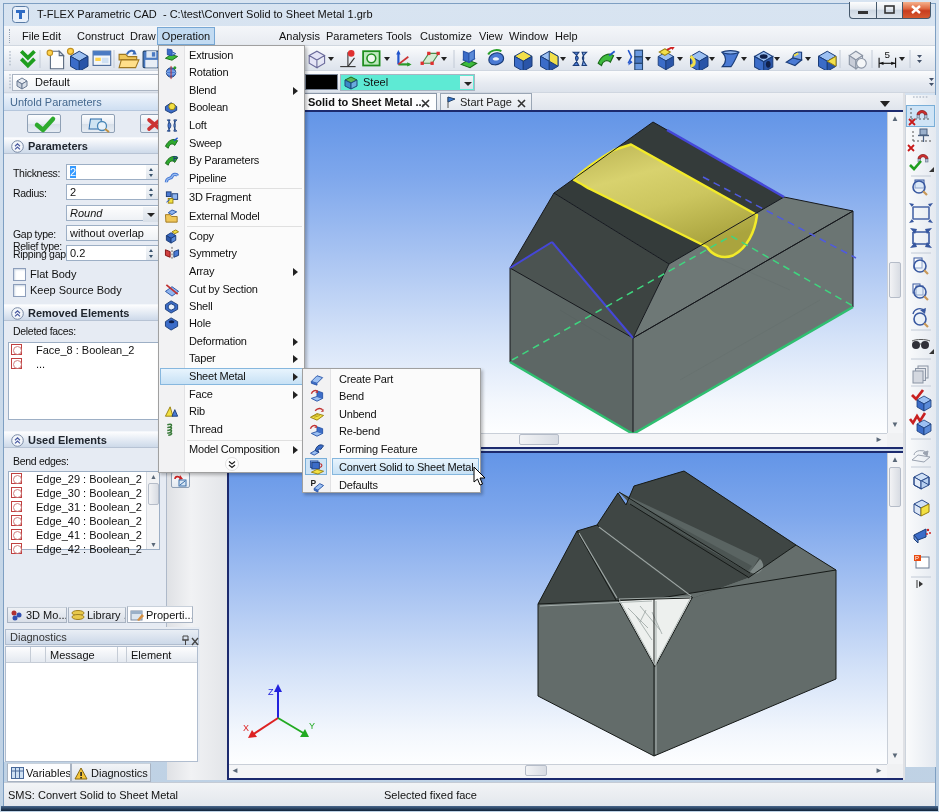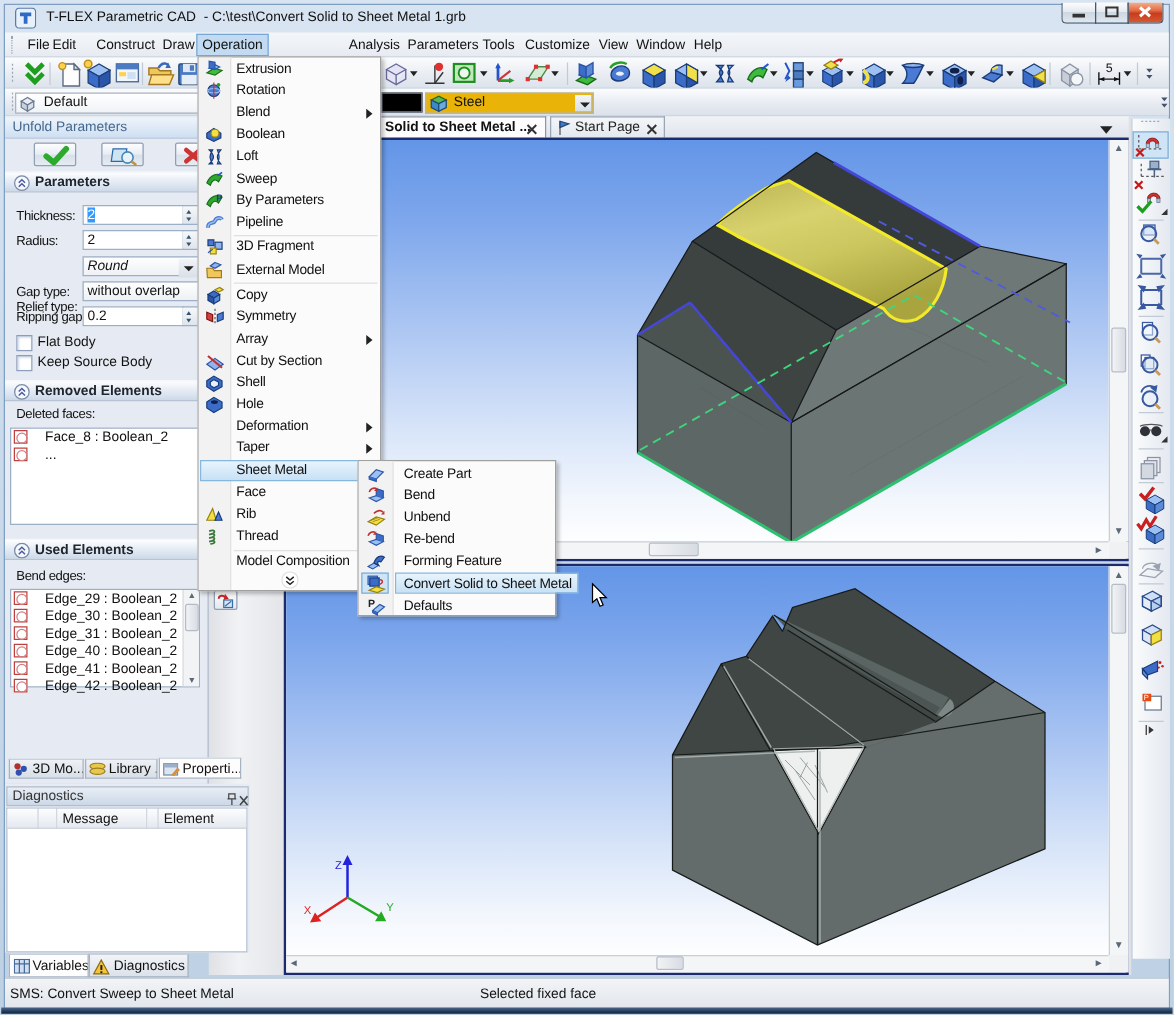--- a/index.html
+++ b/index.html
@@ -24,21 +24,21 @@
 #menubar { left:4px; top:26px; width:931px; height:20px;
   background:linear-gradient(180deg,#f4f6f9 0%,#e7ebf1 100%); border-bottom:1px solid #d0d7e0;}
 .mitem { position:absolute; top:2px; height:16px; font-size:11px; color:#111; line-height:16px; }
 #m-op { left:157px; top:27px; width:58px; height:18px; background:#c2dbf2; border:1px solid #77a7d4; text-align:center; line-height:17px; font-size:11px; color:#111;}
 
 #toolbar1 { left:4px; top:46px; width:931px; height:25px;
   background:linear-gradient(180deg,#fbfcfd 0%,#e9edf3 55%,#dde3ec 100%); border-bottom:1px solid #cfd6e0; }
 #toolbar2 { left:4px; top:71px; width:931px; height:22px;
   background:linear-gradient(180deg,#fbfcfd 0%,#e6eaf1 60%,#dce2eb 100%); border-bottom:1px solid #cfd6e0; }
 .grip { position:absolute; width:3px; border-left:1px dotted #97a4b5; }
-.combo { position:absolute; background:#eab308; border:1px solid #aab4c2; font-size:11px; color:#111; }
+.combo { position:absolute; background:#5eead4; border:1px solid #aab4c2; font-size:11px; color:#111; }
 
 #tabbar { left:4px; top:93px; width:901px; height:19px; background:linear-gradient(180deg,#f0f2f5,#dfe4ec); border-bottom:1px solid #b9c2cf;}
 .vtab { position:absolute; height:19px; border:1px solid #9aa6b5; border-bottom:none; font-size:11px; }
 
 #leftpanel { left:4px; top:93px; width:163px; height:534px; background:#e6ebf3; border-right:1px solid #aeb9c9; }
 #lp-head { left:4px; top:94px; width:163px; height:17px;
   background:linear-gradient(180deg,#eef4fb 0%,#cfdff2 100%); border-bottom:1px solid #b5c6dc;
   font-size:11px; color:#44688e; line-height:17px; padding-left:6px; }
 .lp-btn { position:absolute; top:114px; width:34px; height:19px; border:1px solid #8fa0b5; border-radius:2px;
   background:linear-gradient(180deg,#fcfdfe 0%,#e8edf4 50%,#d7dfe9 52%,#e6ecf3 100%); }
@@ -551,21 +551,21 @@
 <div class="btab" style="left:7px;top:763px;width:64px;background:#fdfdfe;"><svg width="13" height="12" style="margin:3px 0 0 3px;">
         <rect x="0.5" y="0.5" width="12" height="11" fill="#cfe0f2" stroke="#4a6a9a"></rect>
         <path d="M0.5 4 H12.5 M4.5 0.5 V11.5 M8.5 0.5 V11.5" stroke="#4a6a9a"></path>
       </svg><span style="position:absolute;left:18px;top:3px;">Variables</span></div>
 <div class="btab" style="left:71px;top:763px;width:80px;background:linear-gradient(180deg,#f2f4f7,#dce2ea);"><svg width="14" height="13" style="margin:3px 0 0 2px;">
         <polygon points="7,1 13,12 1,12" fill="#f4c53a" stroke="#8a6a10"></polygon>
         <rect x="6.3" y="5" width="1.6" height="4" fill="#222"></rect>
         <rect x="6.3" y="10" width="1.6" height="1.5" fill="#222"></rect>
       </svg><span style="position:absolute;left:19px;top:3px;">Diagnostics</span></div>
 <div class="abs" id="statusbar">
-  <span style="left:4px;">SMS: Convert Sweep to Sheet Metal</span>
+  <span style="left:4px;">SMS: Convert Solid to Sheet Metal</span>
   <span style="left:380px;">Selected fixed face</span>
 </div>
 <div class="abs" id="rtoolbar"></div><div class="abs" style="left:1px;top:806px;width:937px;height:5px;background:linear-gradient(180deg,#49688e,#1a2f49 80%,#0f2238);"></div><svg class="abs" style="left:905px;top:95px;" width="31" height="672" viewBox="0 0 31 672">
       <line x1="15" y1="2" x2="15" y2="2" stroke="none"></line>
       <line x1="8" y1="2" x2="24" y2="2" stroke="#9aa7b8" stroke-dasharray="1.6 1.6"></line>
       <rect x="1.5" y="10.5" width="28" height="21" fill="#cfe4f6" stroke="#78aed8"></rect>
       <line x1="6" y1="13" x2="6" y2="24" stroke="#555" stroke-dasharray="2 2"></line>
       <line x1="6" y1="24" x2="26" y2="24" stroke="#555" stroke-dasharray="2 2"></line>
       <g transform="translate(9,10)">
         <path d="M3 10 C3 4 13 4 13 10 L10.5 10 C10.5 7 5.5 7 5.5 10 Z" fill="#d03030" stroke="#801010" stroke-width="0.7"></path>
@@ -841,21 +841,21 @@
         <span class="txt">Model Composition</span>
         <span class="parrow"></span>
       </div>
       <div class="psep" style="top:142px;"></div>
       <div class="psep" style="top:180px;"></div>
       <div class="psep" style="top:394px;"></div>
       <div class="abs" style="left:66px;top:411px;width:14px;height:14px;"><svg width="14" height="14">
           <circle cx="7" cy="7" r="6.5" fill="#fff" stroke="#e0e0e0"></circle>
           <path d="M4 4.5 L7 7 L10 4.5 M4 8 L7 10.5 L10 8" stroke="#222" stroke-width="1.2" fill="none"></path>
         </svg></div>
-    </div><div class="popup" style="left:286px;top:368px;width:159px;height:125px;">
+    </div><div class="popup" style="left:302px;top:368px;width:179px;height:125px;">
       <div class="strip" style="width:28px;"></div>
       <div class="pmi" style="left:0;top:1.7px;width:177px;">
         <svg class="micon" width="16" height="16" viewBox="0 0 16 16" style="left:5px;">
           <path d="M2 10 L8 4 L14 6 L8 12 Z" fill="#9cc0f2" stroke="#2a55a8"></path>
           <path d="M2 10 L2 12 L8 14 L8 12" fill="#3b6cc8" stroke="#2a55a8"></path>
         </svg>
         <span class="txt" style="left:36px;">Create Part</span>
       </div>
       <div class="pmi" style="left:0;top:19.0px;width:177px;">
         <svg class="micon" width="16" height="16" viewBox="0 0 16 16" style="left:5px;">

